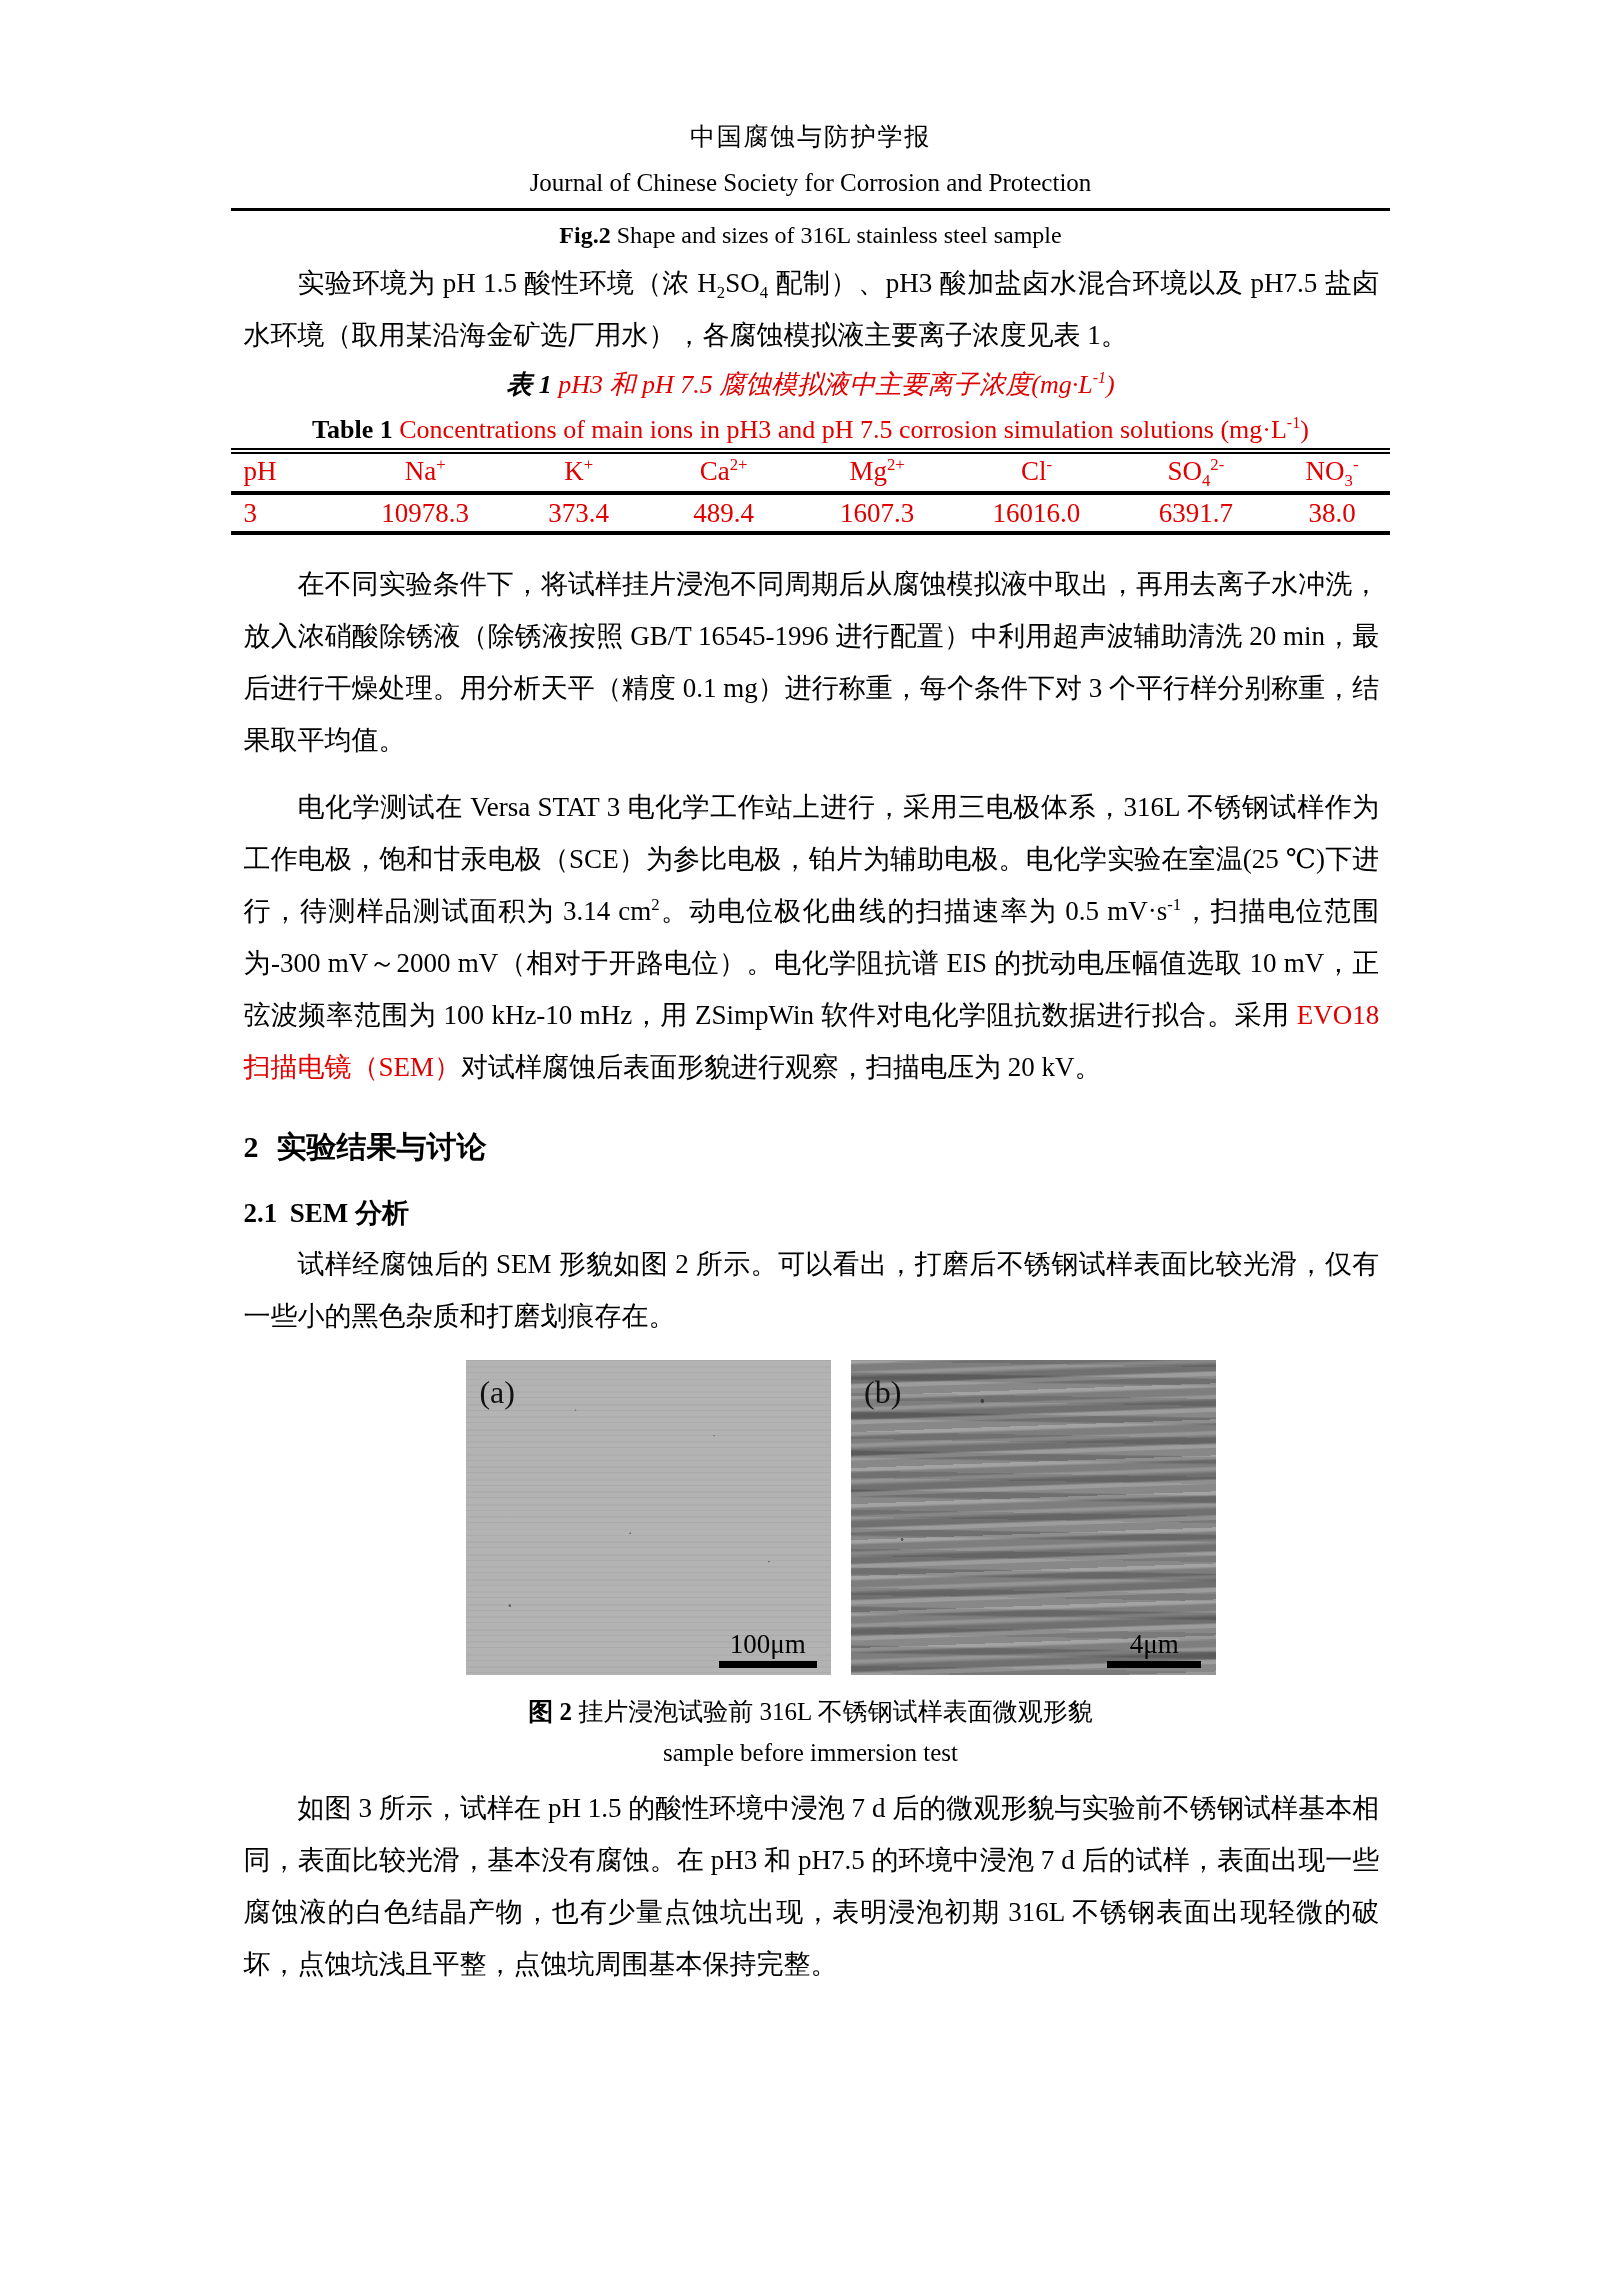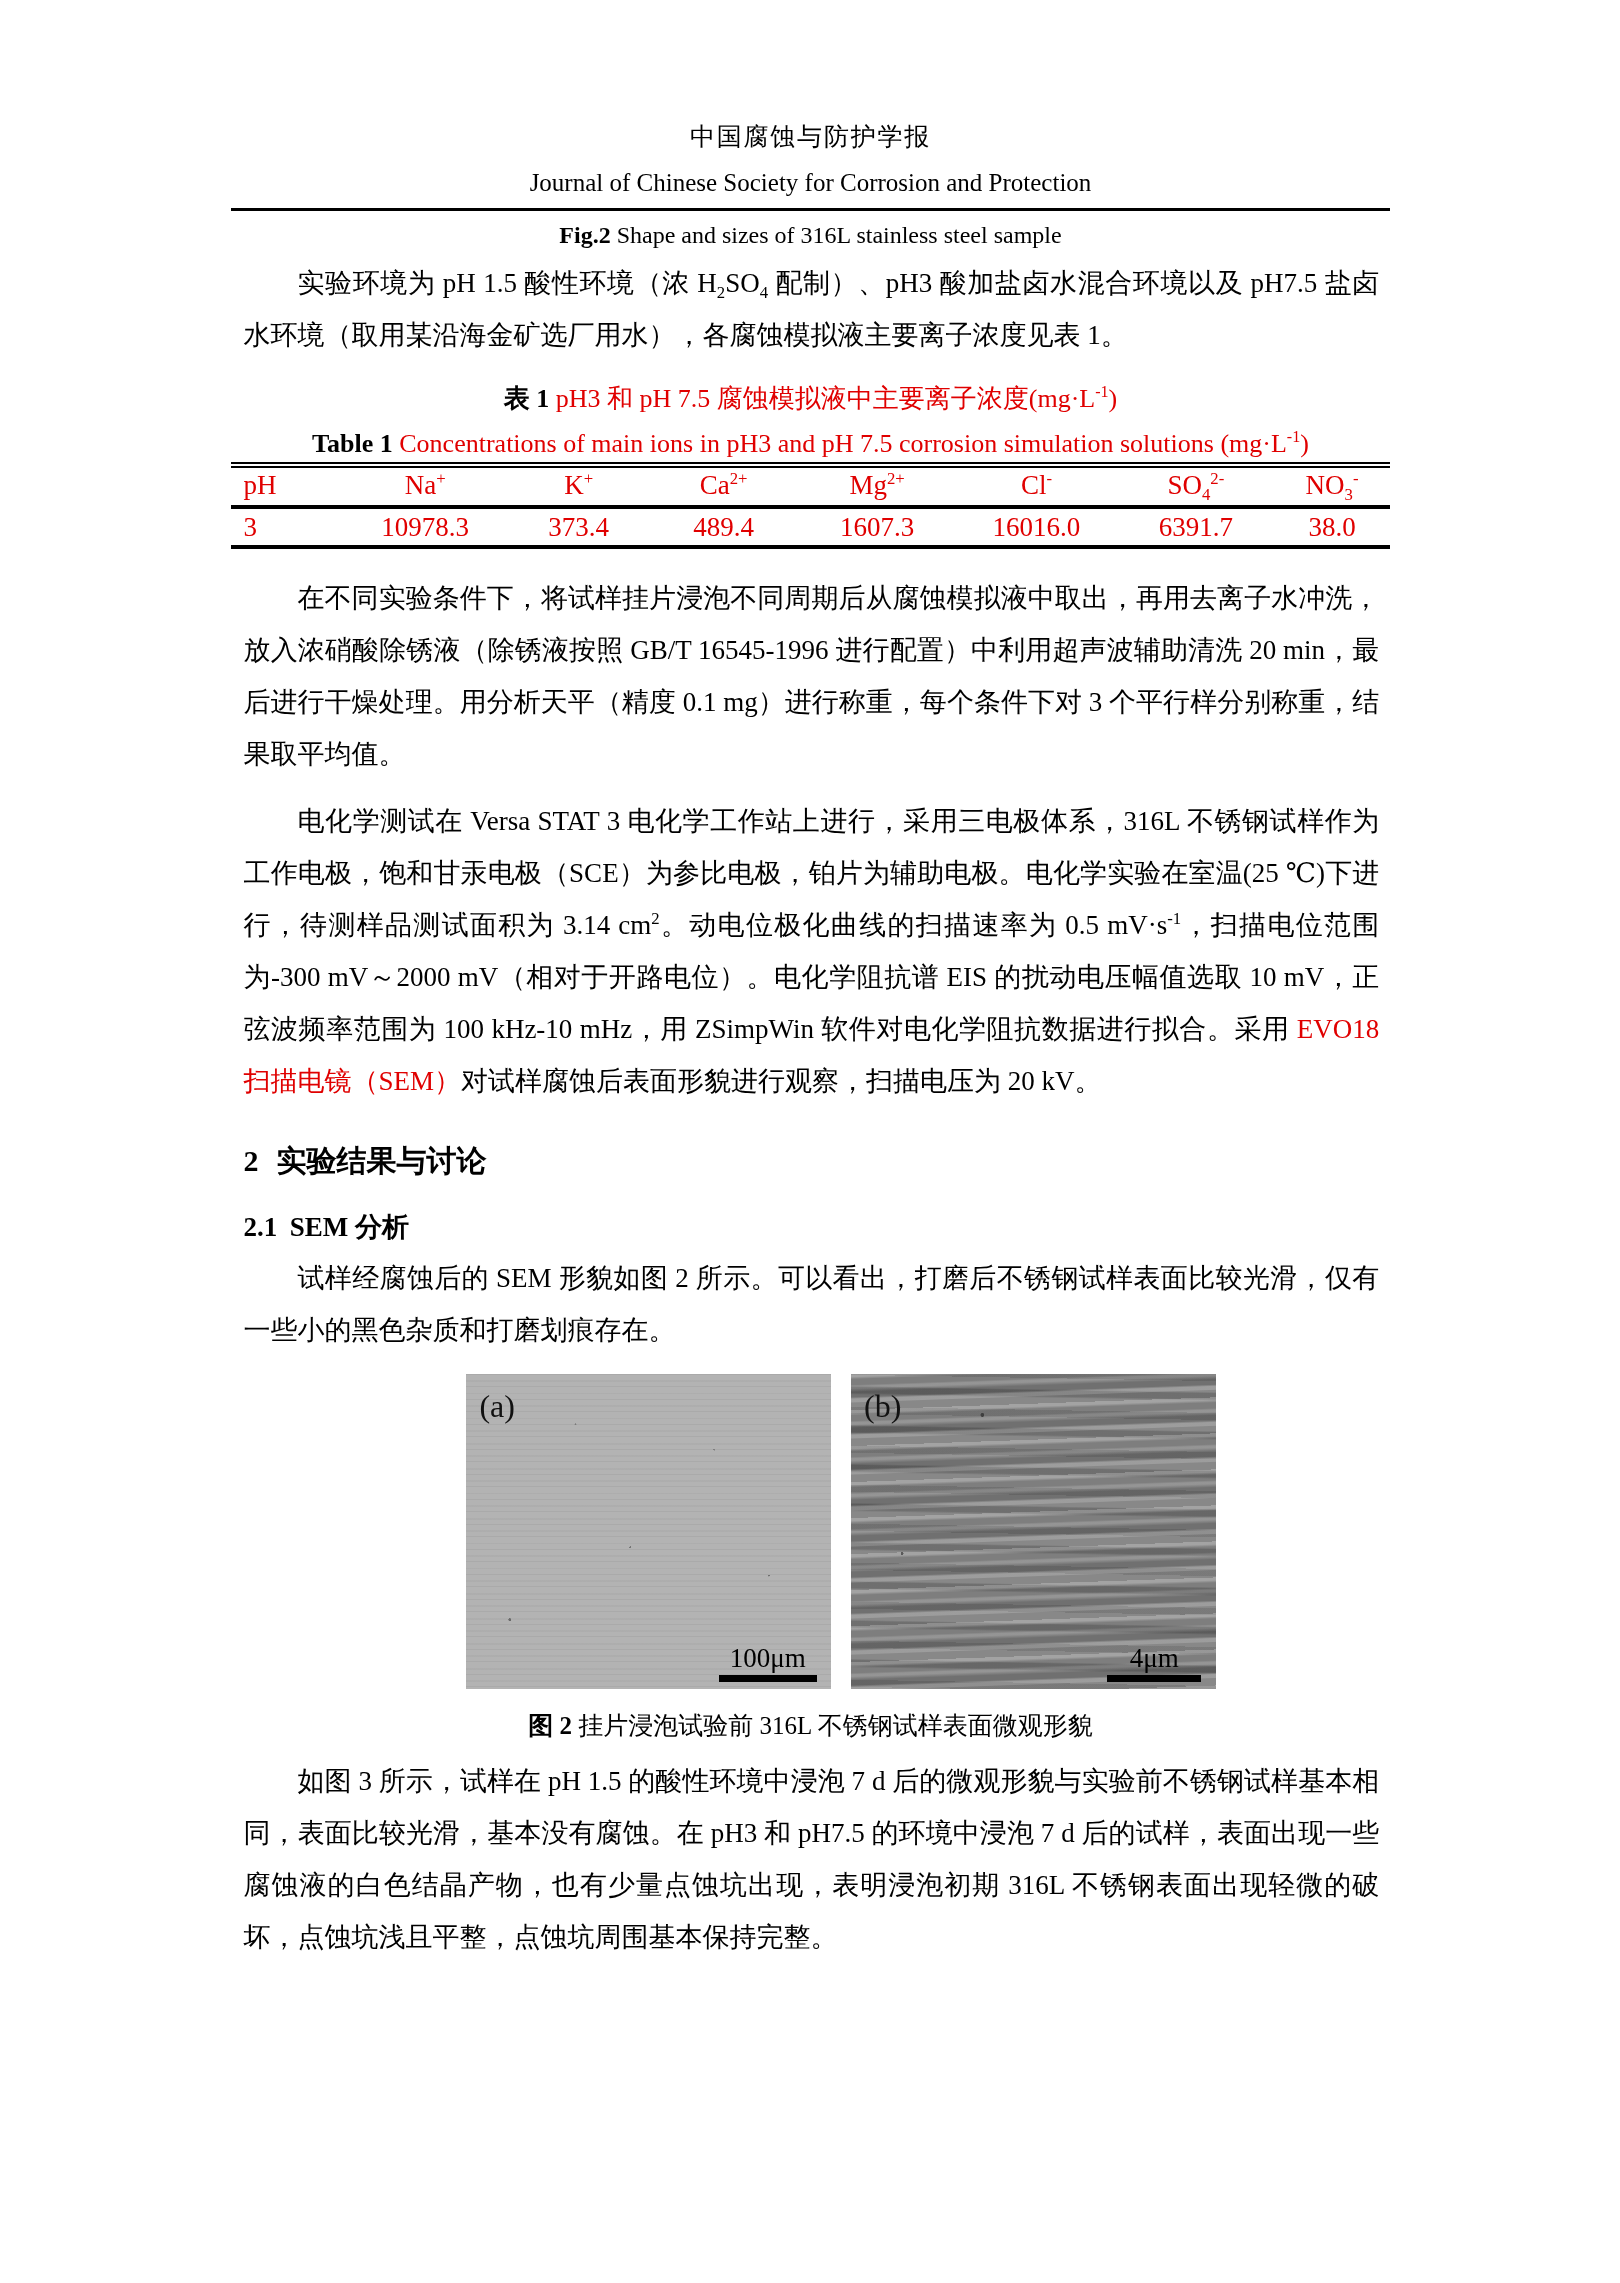--- a/index.html
+++ b/index.html
@@ -24,21 +24,21 @@
     font-size:27px; line-height:52px;
     text-align:justify; text-indent:2em;
   }
   .para1 { margin-top:7.1px; }
   .para2 { margin-top:23px; }
   .para3 { margin-top:14.3px; }
   .para4 { margin-top:9px; }
   .para5 { margin-top:12.5px; }
 
   .tcap { text-align:center; font-size:26px; line-height:32px; }
-  .tcap-cn { margin-top:22px; }
+  .tcap-cn { margin-top:8px;font-style:italic; }
   .tcap-en { margin-top:12.5px; }
 
   .red { color:var(--red,#e00000); }
   .b { font-weight:bold; }
   .sup { vertical-align:super; font-size:62%; line-height:0; }
   .sub { vertical-align:sub; font-size:62%; line-height:0; }
 
   table.ions {
     width:100%; margin-top:2px;
     border-collapse:collapse;
@@ -170,17 +170,18 @@
     <div class="sem sem-b">
       <span class="sem-label">(b)</span>
       <div class="scalebar">
         <div class="sb-text">4μm</div>
         <div class="sb-bar sb-bar-b"></div>
       </div>
     </div>
   </div>
 
   <div class="fig2cap-cn"><span class="b">图 2</span><span> 挂片浸泡试验前 316L 不锈钢试样表面微观形貌</span></div>
+  <div class="fig2cap-en2">sample before immersion test</div>
 
   <p class="para para5">如图 3 所示，试样在 pH 1.5 的酸性环境中浸泡 7 d 后的微观形貌与实验前不锈钢试样基本相同，表面比较光滑，基本没有腐蚀。在 pH3 和 pH7.5 的环境中浸泡 7 d 后的试样，表面出现一些腐蚀液的白色结晶产物，也有少量点蚀坑出现，表明浸泡初期 316L 不锈钢表面出现轻微的破坏，点蚀坑浅且平整，点蚀坑周围基本保持完整。</p>
 
 </div>
 
 
 </body></html>

